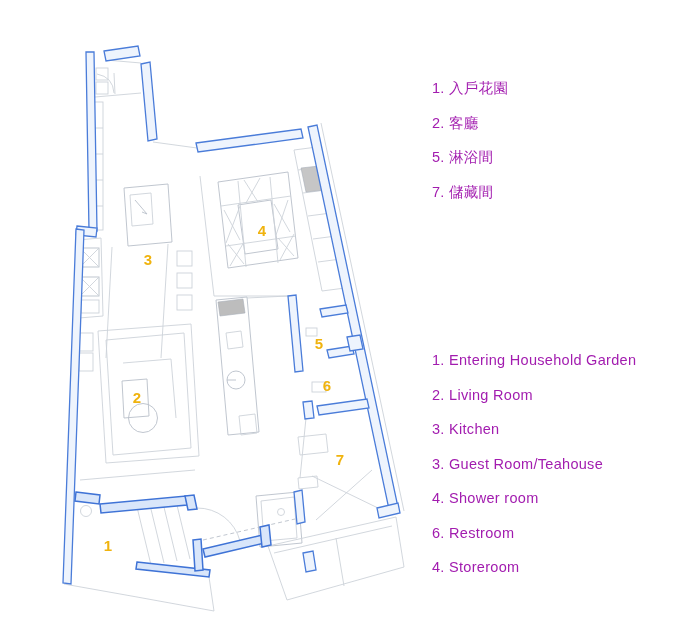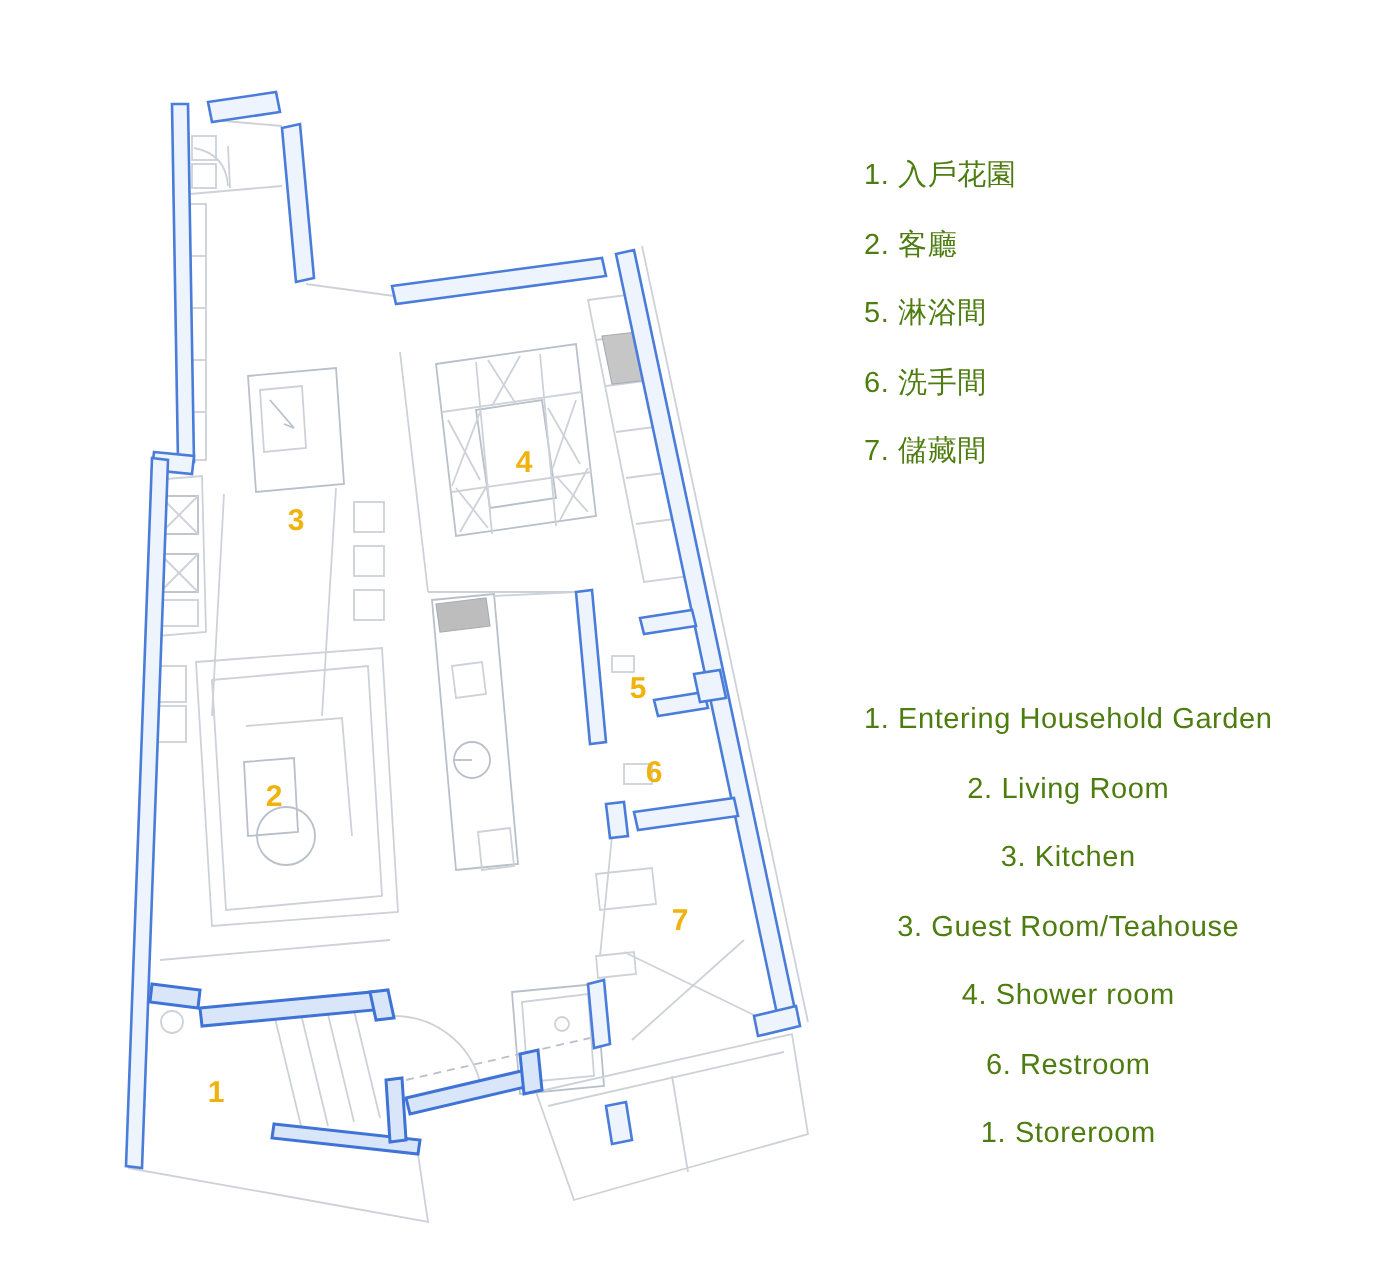--- a/index.html
+++ b/index.html
@@ -16,24 +16,24 @@
   .f{fill:none;stroke:#cdd2d9;stroke-width:0.9;}
   .f2{fill:none;stroke:#b9c0ca;stroke-width:0.9;}
   .gfill{fill:#c6c6c6;stroke:#a8aeb8;stroke-width:0.6;}
   .hatch{fill:#bdbdbd;stroke:#a8aeb8;stroke-width:0.6;}
   .dash{stroke-dasharray:4 3;}
   .roomnum{font-family:"Liberation Sans","DejaVu Sans",sans-serif;font-weight:bold;
     font-size:15px;fill:#f0b30e;}
   
   .legend-list{position:absolute;left:432px;margin:0;padding:0;list-style:none;}
   .legend-cn{top:80px;}
-  .legend-en{top:352px;text-align:center;}
+  .legend-en{top:352px;}
   .legend-list li{
     height:34.5px;box-sizing:border-box;font-size:14.5px;line-height:16px;
-    color:#4d7c0f;letter-spacing:0.3px;white-space:nowrap;
+    color:#a21caf;letter-spacing:0.3px;white-space:nowrap;
   }
 </style>
 </head>
 <body>
 
 <div class="plan-wrap">
 <svg width="420" height="644" viewBox="0 0 420 644">
 
   <g>
 
@@ -181,25 +181,24 @@
     <text class="roomnum" x="327" y="391">6</text>
     <text class="roomnum" x="340" y="465">7</text>
   </g>
 </svg>
 </div>
 
 <ul class="legend-list legend-cn">
   <li>1. 入戶花園</li>
   <li>2. 客廳</li>
   <li>5. 淋浴間</li>
-  <li>6. 洗手間</li>
   <li>7. 儲藏間</li>
 </ul>
 
 <ul class="legend-list legend-en">
   <li>1. Entering Household Garden</li>
   <li>2. Living Room</li>
   <li>3. Kitchen</li>
   <li>3. Guest Room/Teahouse</li>
   <li>4. Shower room</li>
   <li>6. Restroom</li>
-  <li>1. Storeroom</li>
+  <li>4. Storeroom</li>
 </ul>
 
 </body></html>

